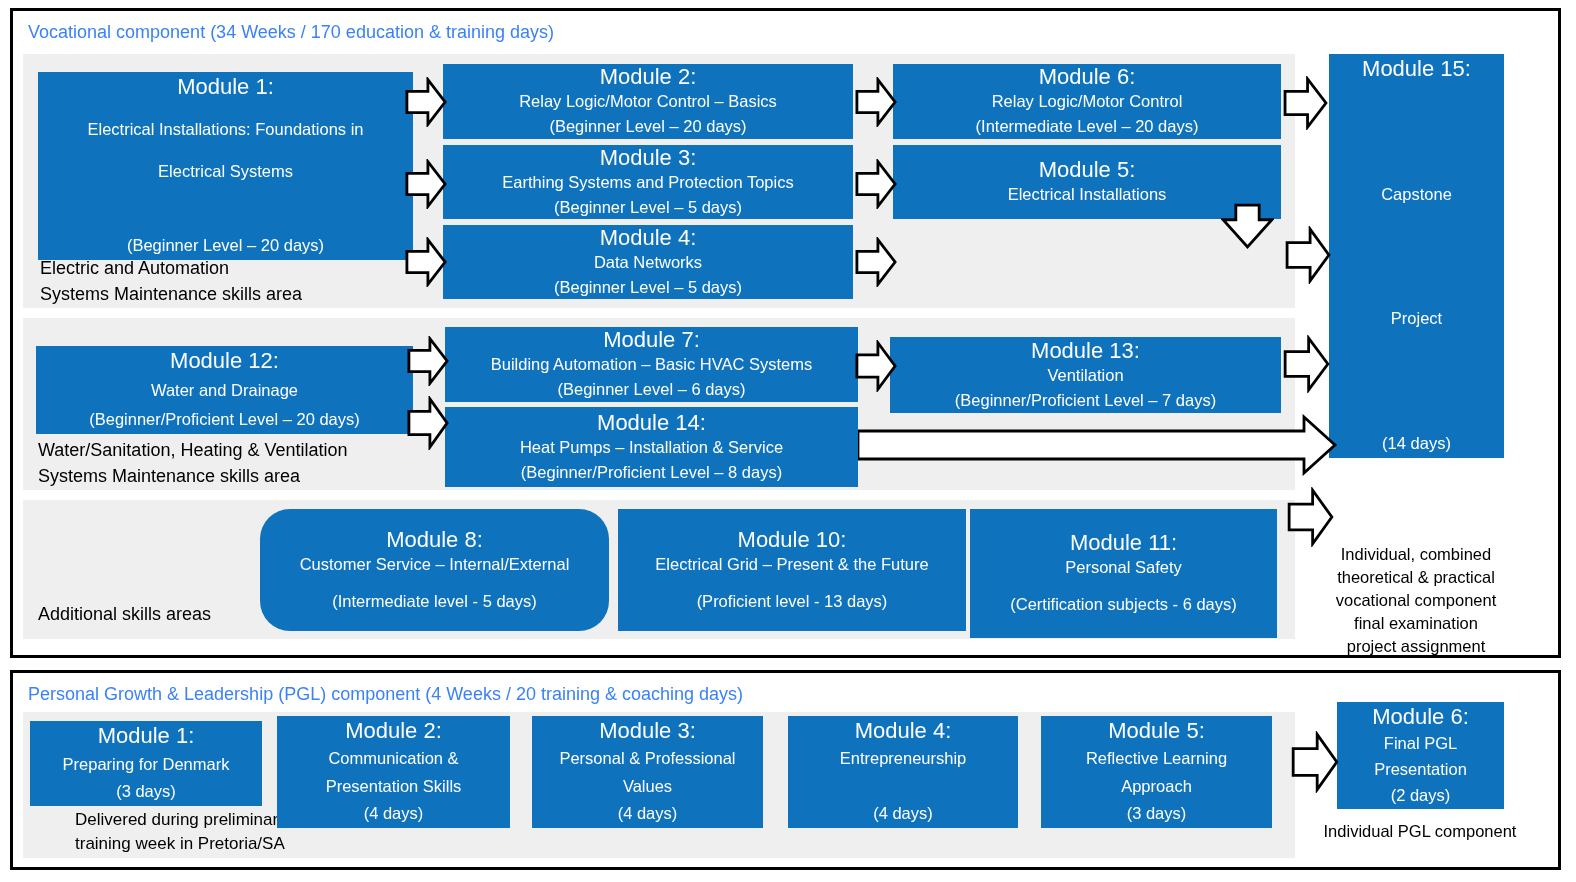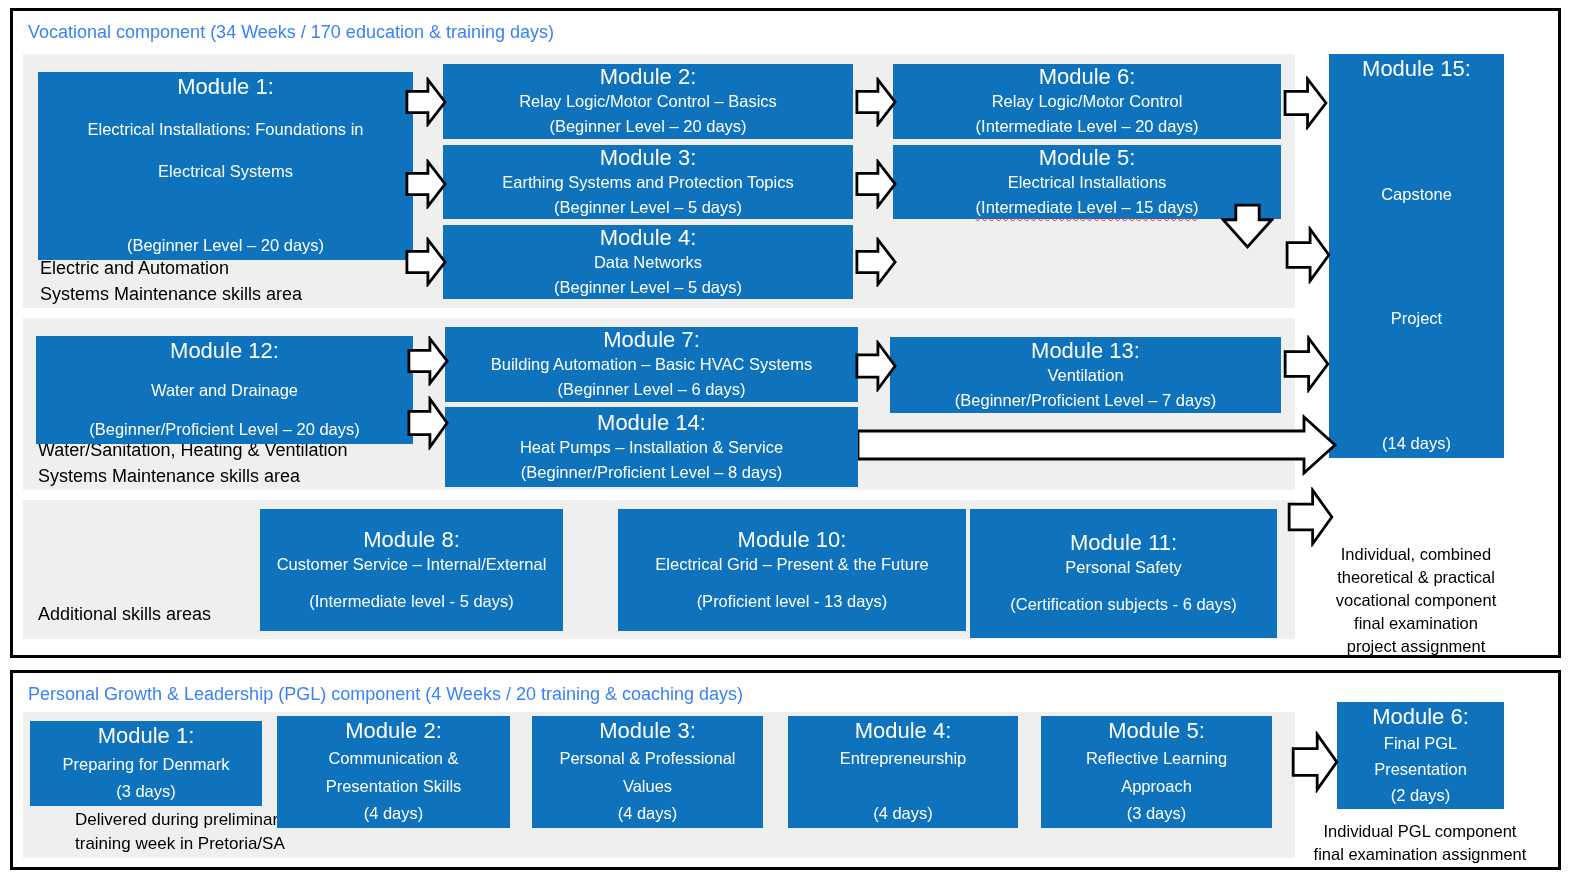--- a/index.html
+++ b/index.html
@@ -79,45 +79,44 @@
   </div>
 
   <div class="mod" style="left:893px; top:64px; width:388px; height:75px;">
     <div class="t">Module 6:</div>
     <div>Relay Logic/Motor Control</div>
     <div>(Intermediate Level – 20 days)</div>
   </div>
   <div class="mod" style="left:893px; top:145px; width:388px; height:74px;">
     <div class="t">Module 5:</div>
     <div>Electrical Installations</div>
-    <div class="squiggle">(Intermediate Level – 15 days)</div>
-  </div>
-
-  <div class="mod lh26" style="left:36px; top:336px; width:377px; height:108px;">
+  </div>
+
+  <div class="mod lh26" style="left:36px; top:346px; width:377px; height:88px;">
     <div class="t">Module 12:</div>
     <div>Water and Drainage</div>
     <div>(Beginner/Proficient Level – 20 days)</div>
   </div>
   <div class="mod" style="left:445px; top:327px; width:413px; height:75px;">
     <div class="t">Module 7:</div>
     <div>Building Automation – Basic HVAC Systems</div>
     <div>(Beginner Level – 6 days)</div>
   </div>
   <div class="mod" style="left:445px; top:407px; width:413px; height:80px;">
     <div class="t">Module 14:</div>
     <div>Heat Pumps – Installation &amp; Service</div>
     <div>(Beginner/Proficient Level – 8 days)</div>
   </div>
   <div class="mod" style="left:890px; top:337px; width:391px; height:76px;">
     <div class="t">Module 13:</div>
     <div>Ventilation</div>
     <div>(Beginner/Proficient Level – 7 days)</div>
   </div>
 
-  <div class="mod" style="left:260px; top:509px; width:303px; height:122px;">
+  <div class="mod" style="left:260px; top:509px; width:349px; height:122px;border-radius:30px;">
     <div class="t">Module 8:</div>
     <div>Customer Service – Internal/External</div>
     <div class="sp12"></div>
     <div>(Intermediate level - 5 days)</div>
   </div>
   <div class="mod" style="left:618px; top:509px; width:348px; height:122px;">
     <div class="t">Module 10:</div>
     <div>Electrical Grid – Present &amp; the Future</div>
     <div class="sp12"></div>
     <div>(Proficient level - 13 days)</div>
@@ -267,21 +266,20 @@
   </div>
   <div class="mod lh26" style="left:1337px; top:702px; width:167px; height:107px;">
     <div class="t">Module 6:</div>
     <div>Final PGL</div>
     <div>Presentation</div>
     <div>(2 days)</div>
   </div>
 
   <div class="note" style="left:1290px; top:820px; width:260px;">
     <div>Individual PGL component</div>
-    <div>final examination assignment</div>
   </div>
 
   <div class="arrow" style="left:1291px; top:731px; width:48px; height:62px;">
     <svg viewBox="0 0 44 56" preserveAspectRatio="none">
         <polygon points="2,16 24,16 24,3 42,28 24,53 24,40 2,40"></polygon>
       </svg>
     </div>
 
 </div>
 

